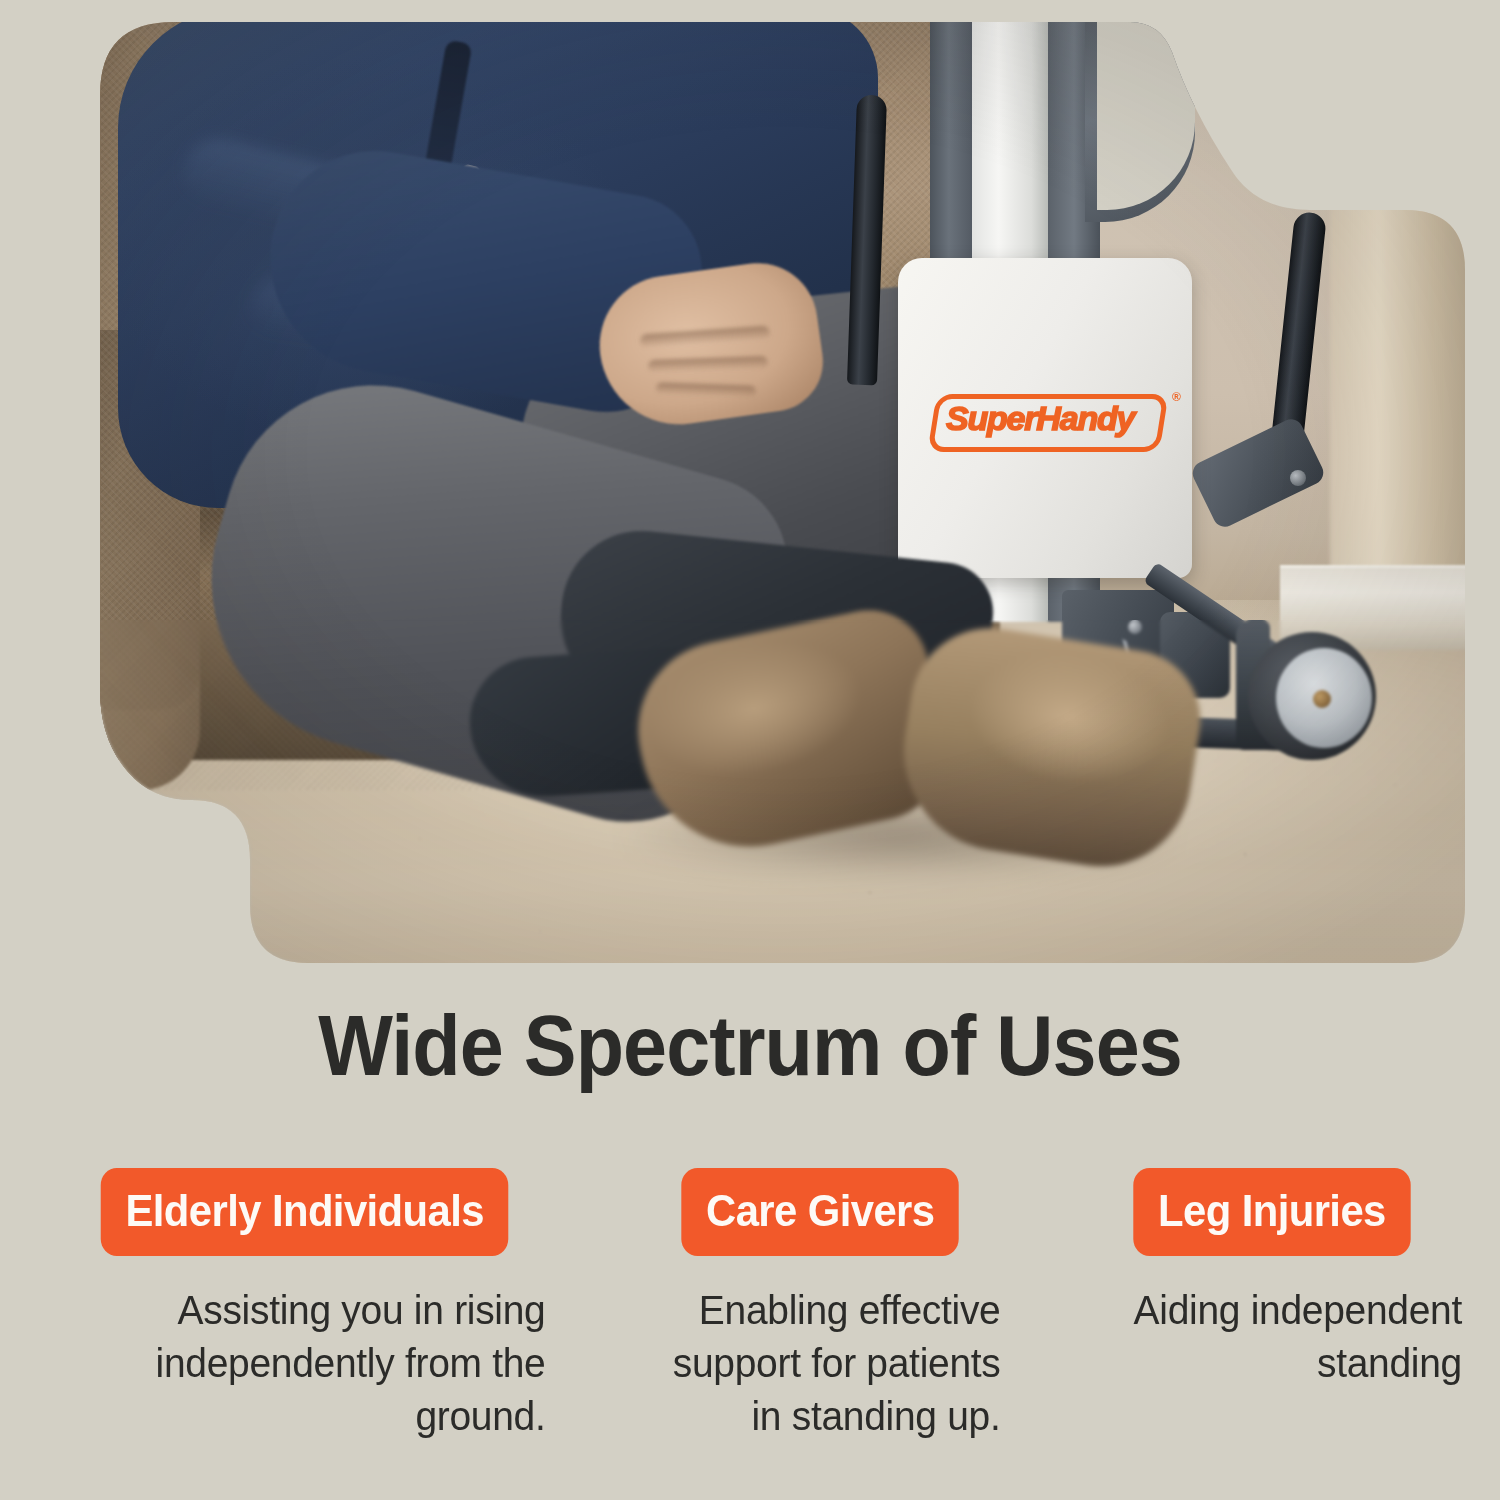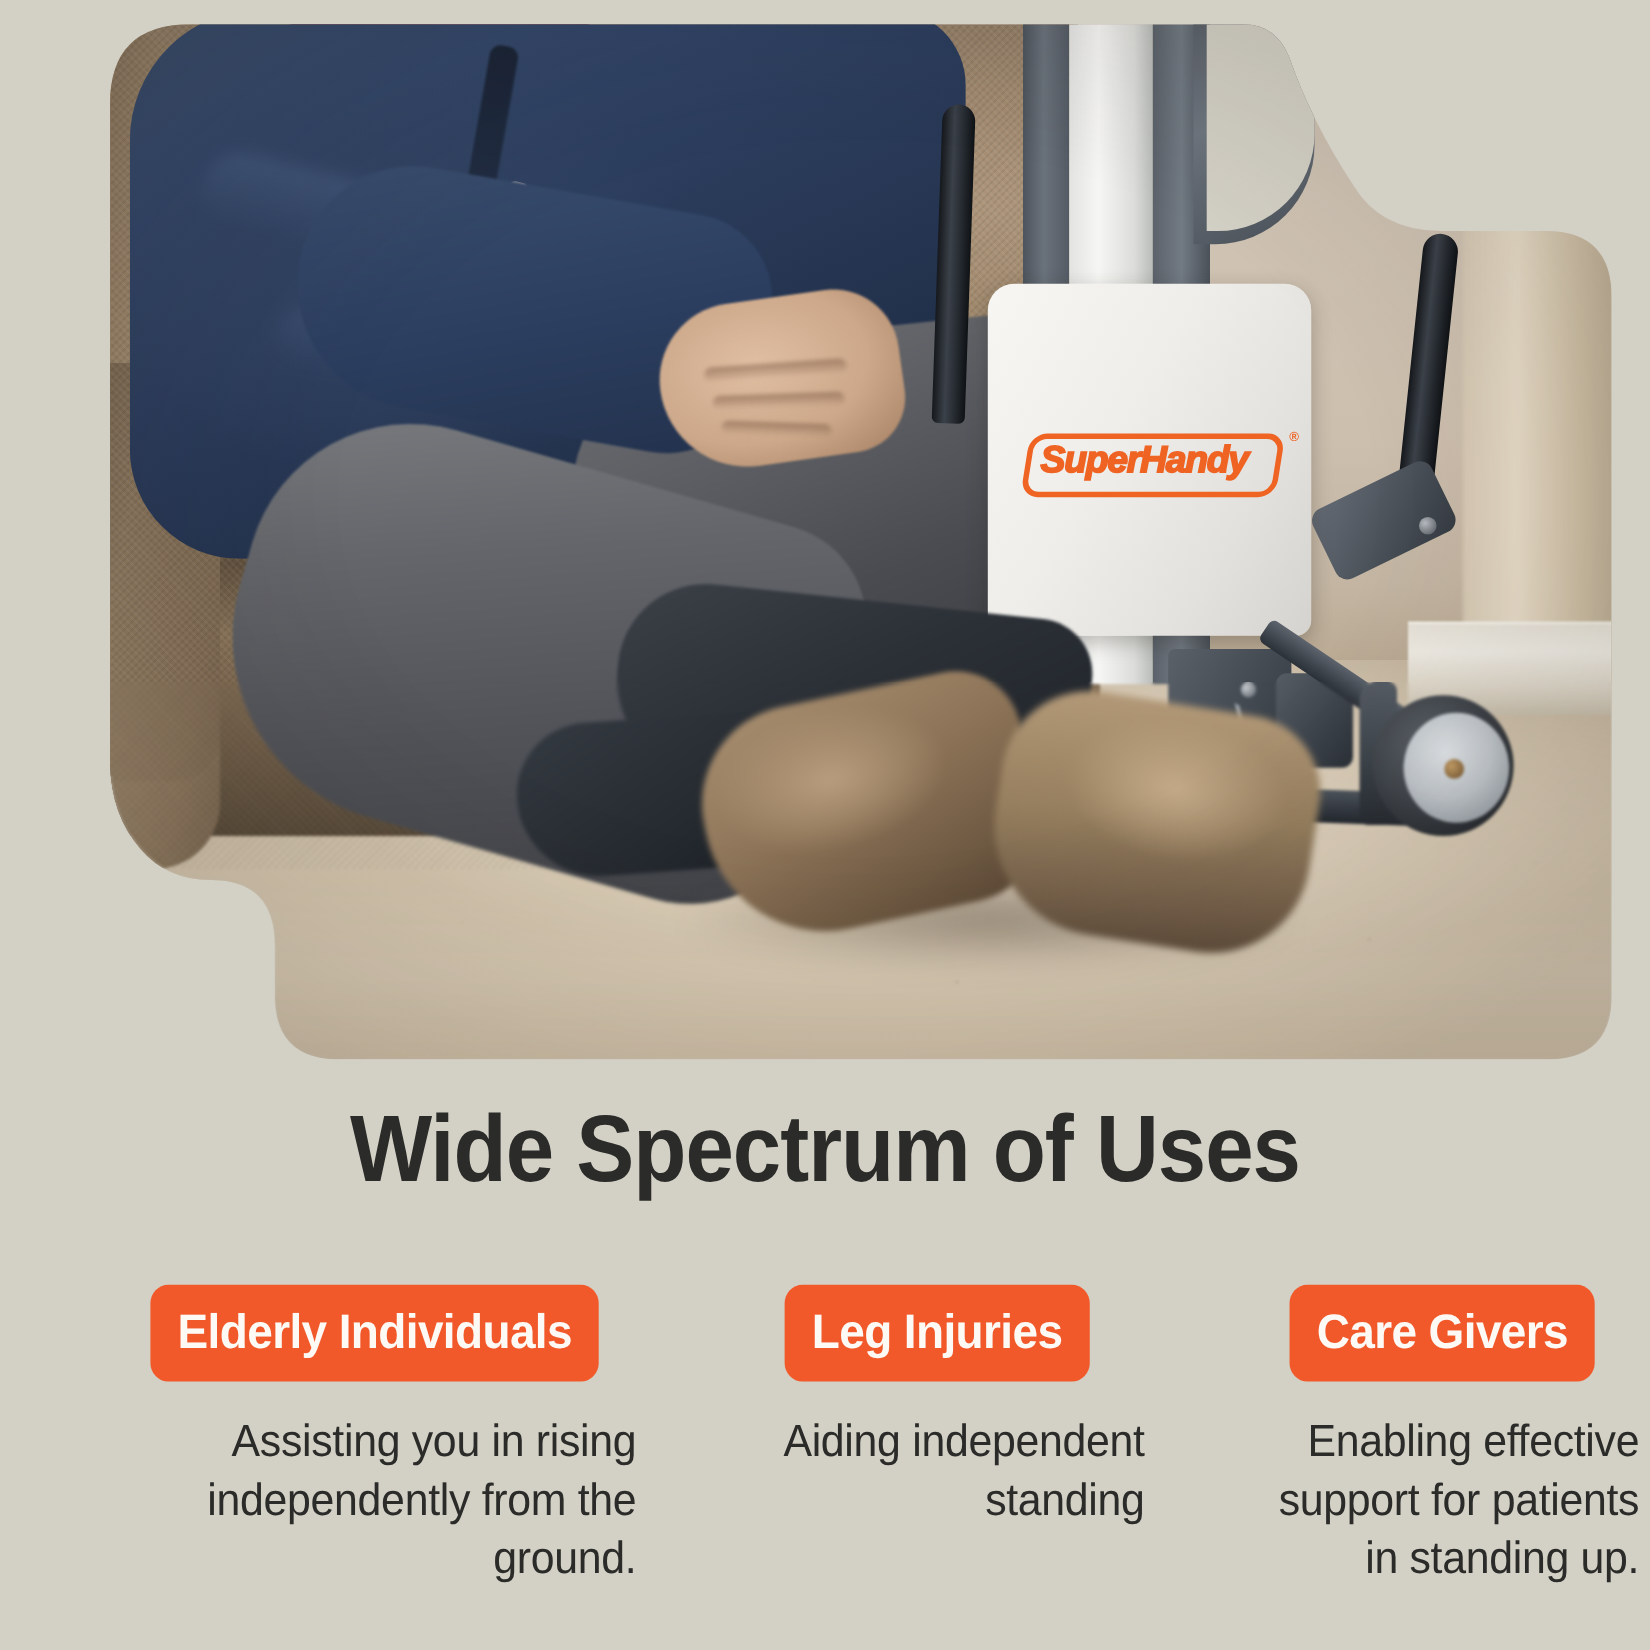--- a/index.html
+++ b/index.html
@@ -601,21 +601,20 @@
     transform: scaleX(0.92);
     transform-origin: center;
   }
 
   #columns {
     position: absolute;
     left: 0; top: 1168px;
     width: 1500px;
     display: flex;
     justify-content: flex-start;
-    padding-left: 36px;
   }
   .col { position: relative; }
   .col-1 { width: 500px; margin-left: 58px; }
   .col-2 { width: 380px; margin-left: 72px; }
   .col-3 { width: 400px; margin-left: 62px; }
 
   .badge {
     display: inline-block;
     background: #f2592a;
     color: #fdfaf6;
@@ -727,27 +726,27 @@
 
 <div id="columns">
 
   <div class="col col-1">
     <div class="badge-row">
       <span class="badge">Elderly Individuals</span>
     </div>
     <div class="desc">Assisting you in rising independently from the ground.</div>
   </div>
 
+  <div class="col col-2">
+    <div class="badge-row">
+      <span class="badge">Care Givers</span>
+    </div>
+    <div class="desc">Enabling effective support for patients in standing up.</div>
+  </div>
+
   <div class="col col-3">
     <div class="badge-row">
       <span class="badge">Leg Injuries</span>
     </div>
     <div class="desc">Aiding independent standing</div>
   </div>
 
-  <div class="col col-2">
-    <div class="badge-row">
-      <span class="badge">Care Givers</span>
-    </div>
-    <div class="desc">Enabling effective support for patients in standing up.</div>
-  </div>
-
 </div>
 
 </body></html>

